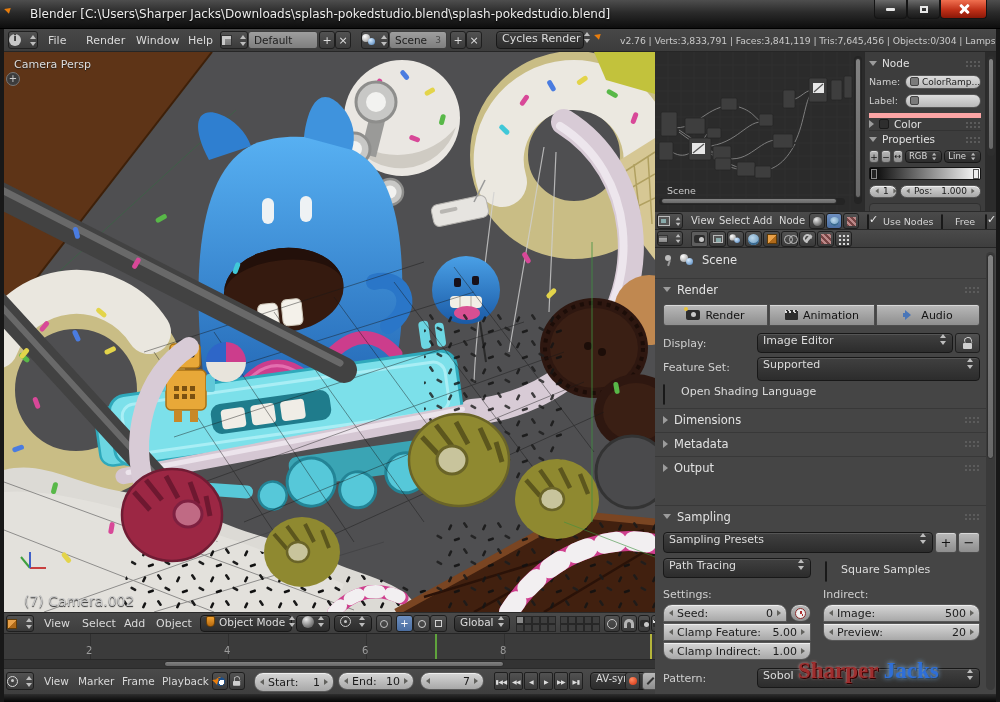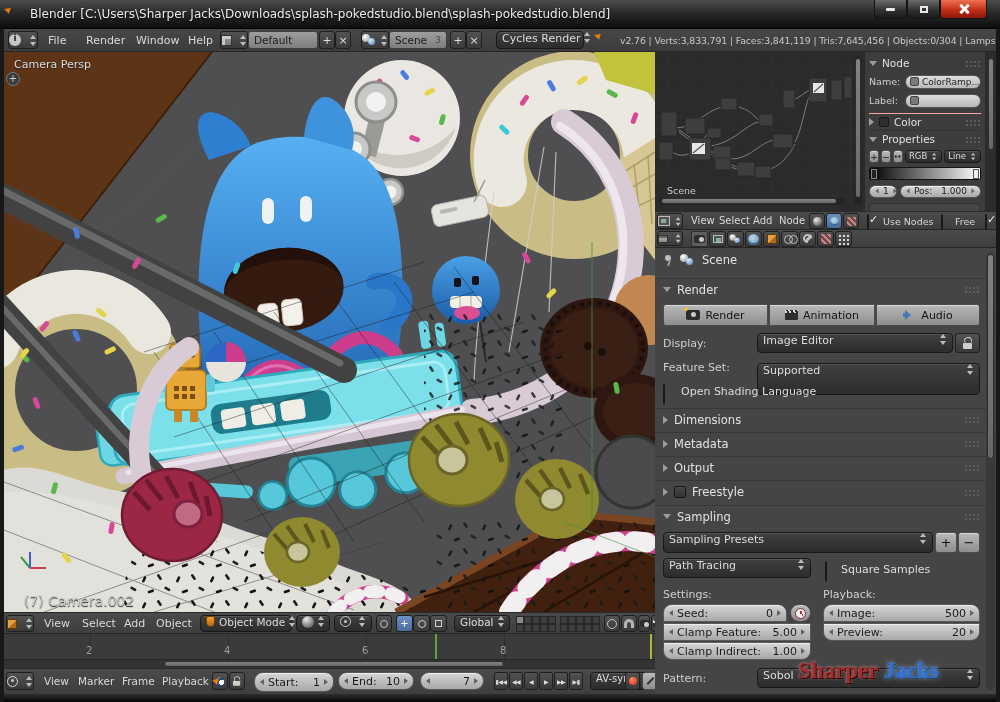--- a/index.html
+++ b/index.html
@@ -614,21 +614,21 @@
             <span class="nfico"></span>
             <span>ColorRamp...</span>
           </div>
       </div>
       <div style="display:flex;align-items:center;gap:4px;height:17px;margin-top:2px">
         <span class="npl" style="width:32px">Label:</span>
         <div class="nfield" style="flex:1;height:14px">
             <span class="nfico"></span>
           </div>
       </div>
-      <div style="display:flex;align-items:center;gap:5px;height:17px;margin-top:4px;border-top:1px solid #fca5a5">
+      <div style="display:flex;align-items:center;gap:5px;height:17px;margin-top:4px;border-top:5px solid #fca5a5">
         <span class="tri-r"></span>
           <span style="width:10px;height:10px;background:#2e2e2e;border:1px solid #1a1a1a;border-radius:2px"></span>
         <span class="npl" style="font-size:10.5px;color:#e0e0e0">Color</span>
           <span class="grip"></span>
       </div>
       <div style="display:flex;align-items:center;gap:5px;height:17px;border-top:1px solid #333">
         <span class="tri-d"></span>
           <span class="npl" style="font-size:10.5px;color:#e0e0e0">Properties</span>
           <span class="grip"></span>
       </div>
@@ -755,21 +755,21 @@
     <span class="abs lbl" style="left:8px;top:89px">Display:</span>
     <div class="abs dd" style="left:102px;top:85px;width:196px;height:20px">
         <span>Image Editor</span>
         <span class="ud"></span>
       </div>
     <div class="abs icobtn" style="left:300px;top:85px;width:25px;height:20px">
         <span class="locki"></span>
       </div>
 
     <span class="abs lbl" style="left:8px;top:113px">Feature Set:</span>
-    <div class="abs dd" style="left:102px;top:115px;width:223px;height:32px">
+    <div class="abs dd" style="left:102px;top:109px;width:223px;height:24px">
         <span>Supported</span>
         <span class="ud"></span>
       </div>
 
     <span class="abs chk" style="left:8px;top:137px"></span>
     <span class="abs lbl" style="left:26px;top:137px;color:#dcdcdc">Open Shading Language</span>
 
     <div class="abs ph" style="left:0;top:160px;width:333px;height:22px;border-top:1px solid #383838">
       <span class="tri-r"></span>
         <span>Dimensions</span>
@@ -778,26 +778,20 @@
     <div class="abs ph" style="left:0;top:184px;width:333px;height:22px;border-top:1px solid #383838">
       <span class="tri-r"></span>
         <span>Metadata</span>
         <span class="grip"></span>
     </div>
     <div class="abs ph" style="left:0;top:208px;width:333px;height:22px;border-top:1px solid #383838">
       <span class="tri-r"></span>
         <span>Output</span>
         <span class="grip"></span>
     </div>
-    <div class="abs ph" style="left:0;top:232px;width:333px;height:23px;border-top:1px solid #383838">
-      <span class="tri-r"></span>
-        <span class="chk"></span>
-        <span>Freestyle</span>
-        <span class="grip"></span>
-    </div>
     <div class="abs ph" style="left:0;top:257px;width:333px;height:22px;border-top:1px solid #383838">
       <span class="tri-d"></span>
         <span>Sampling</span>
         <span class="grip"></span>
     </div>
 
     <div class="abs dd" style="left:8px;top:284px;width:270px;height:21px">
         <span>Sampling Presets</span>
         <span class="ud"></span>
       </div>
@@ -805,21 +799,21 @@
     <div class="abs btnL" style="left:303px;top:284px;width:22px;height:21px;font-size:13px">−</div>
 
     <div class="abs dd" style="left:8px;top:310px;width:148px;height:20px">
         <span>Path Tracing</span>
         <span class="ud"></span>
       </div>
     <span class="abs chk" style="left:168px;top:314px"></span>
     <span class="abs lbl" style="left:186px;top:315px;color:#dcdcdc">Square Samples</span>
 
     <span class="abs lbl" style="left:8px;top:340px">Settings:</span>
-    <span class="abs lbl" style="left:168px;top:340px">Playback:</span>
+    <span class="abs lbl" style="left:168px;top:340px">Indirect:</span>
 
     <div class="abs pill" style="left:8px;top:356px;width:124px;height:18px;border-radius:9px 9px 0 0">
         <span class="la"></span>
         <span>Seed:</span>
         <span class="val">0</span>
         <span class="ra"></span>
       </div>
     <div class="abs btnL" style="left:135px;top:356px;width:21px;height:18px;border-radius:9px">
         <span class="clocki"></span>
       </div>

